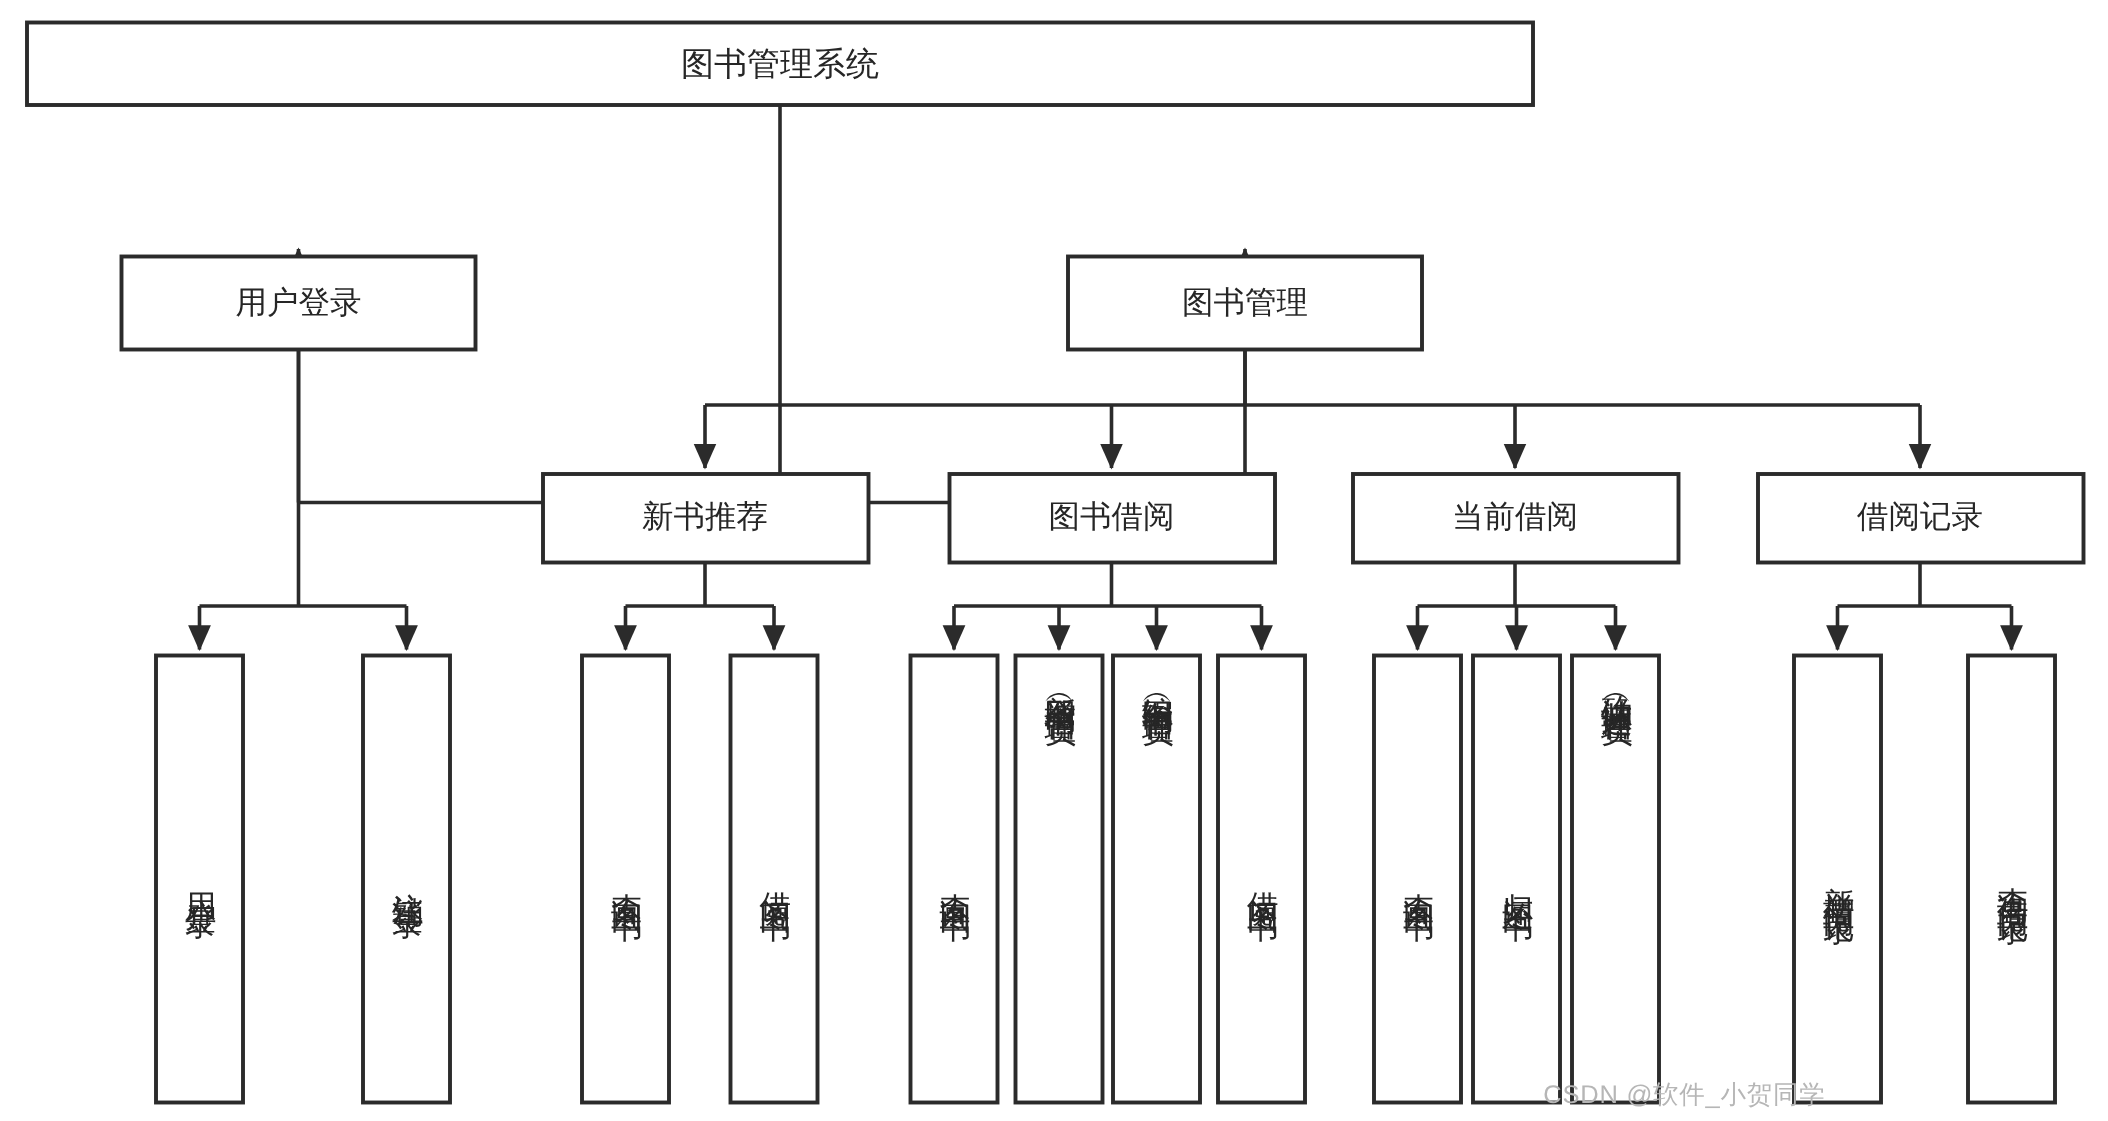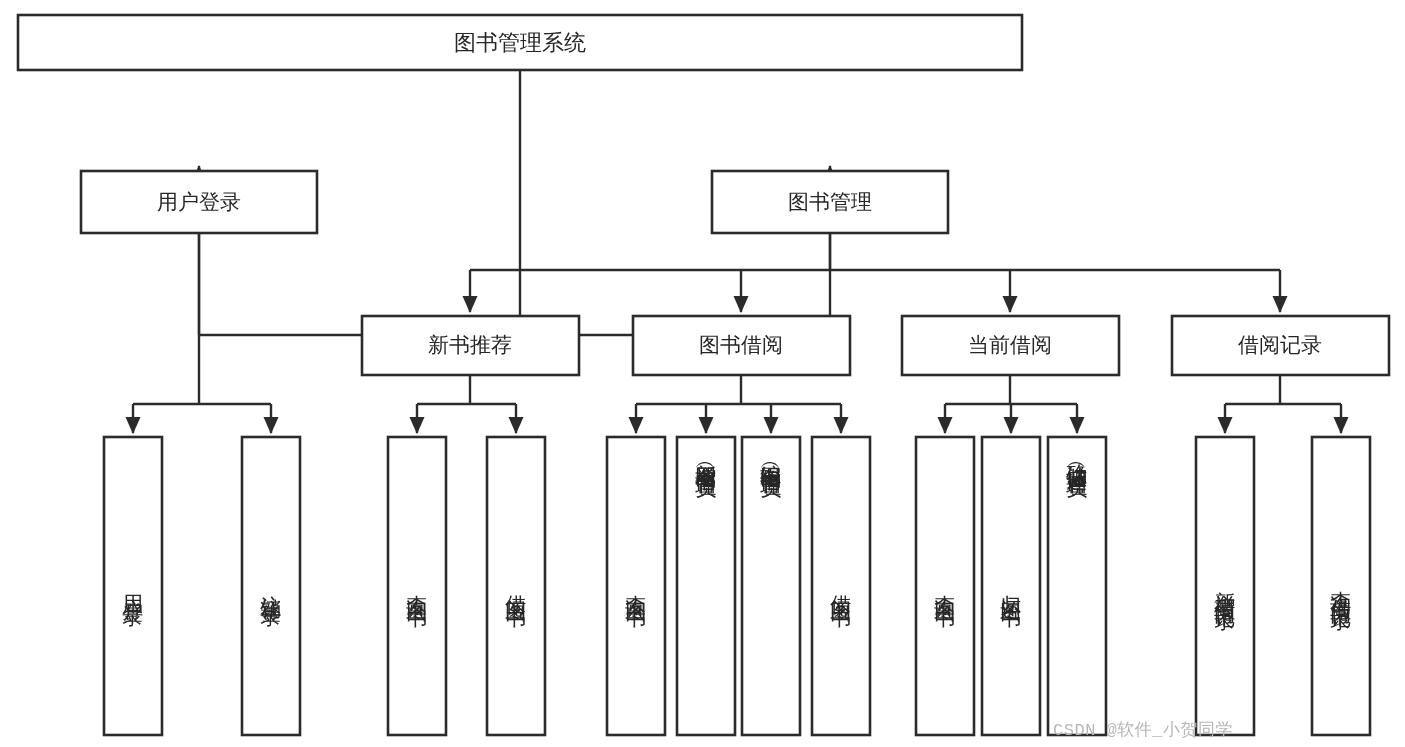--- a/index.html
+++ b/index.html
@@ -64,23 +64,23 @@
     font-family: "Liberation Sans", "DejaVu Sans", sans-serif;
     font-size: 21px;
     line-height: 1.12;
     letter-spacing: 4px;
     color: #262626;
     white-space: nowrap;
     text-align: center;
   }
   #watermark {
     position: absolute;
-    right: 4px;
+    right: 20px;
     bottom: 6px;
-    font-family: Liberation Mono, monospace;
+    font-family: Liberation Sans, sans-serif;
     font-size: 17px;
     color: #b6b6b6;
     letter-spacing: 0.5px;
     white-space: nowrap;
   }
 </style>
 </head>
 <body>
 
 <div id="diagram-root">

